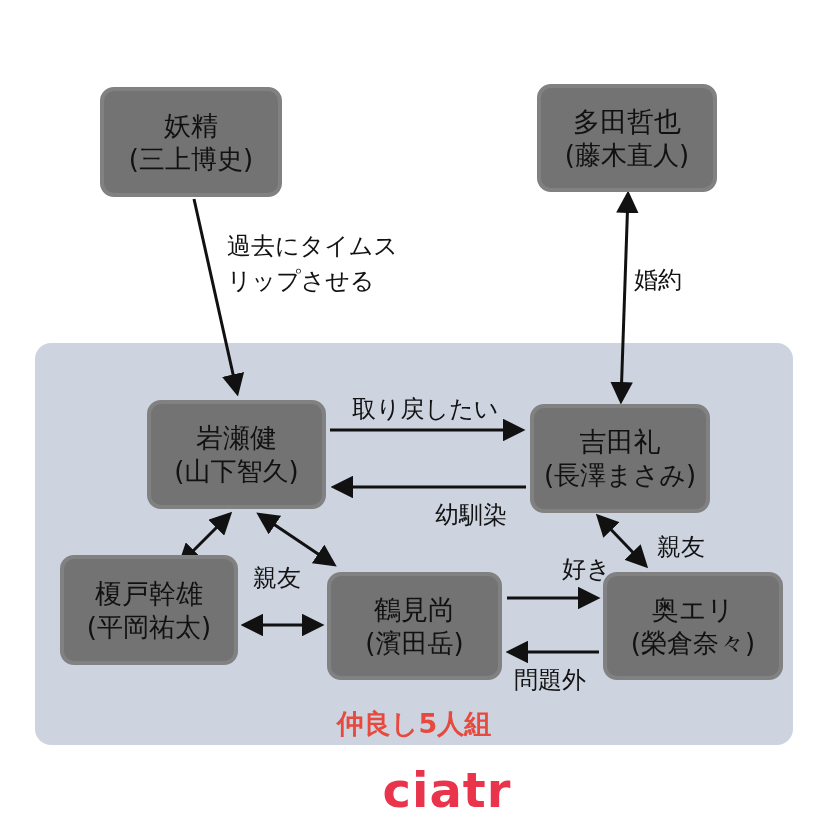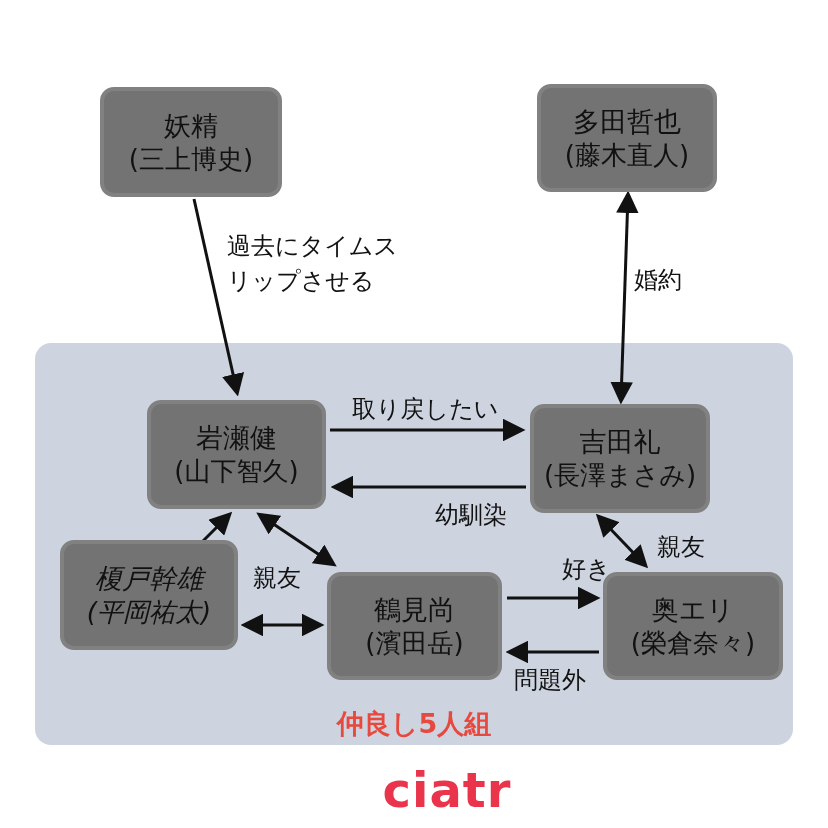--- a/index.html
+++ b/index.html
@@ -89,21 +89,21 @@
   <div class="node" style="left:530px;top:404px;width:180px;height:109px;">
     <div class="nm">吉田礼</div>
     <div class="ac">(長澤まさみ)</div>
   </div>
 
   <div class="node" style="left:147px;top:400px;width:179px;height:109px;">
     <div class="nm">岩瀬健</div>
     <div class="ac">(山下智久)</div>
   </div>
 
-  <div class="node" style="left:60px;top:540px;width:178px;height:110px;font-style:italic;">
+  <div class="node" style="left:60px;top:555px;width:178px;height:110px;">
     <div class="nm">榎戸幹雄</div>
     <div class="ac">(平岡祐太)</div>
   </div>
 
   <div class="node" style="left:327px;top:572px;width:175px;height:108px;">
     <div class="nm">鶴見尚</div>
     <div class="ac">(濱田岳)</div>
   </div>
 
   <div class="node" style="left:603px;top:572px;width:180px;height:108px;">

